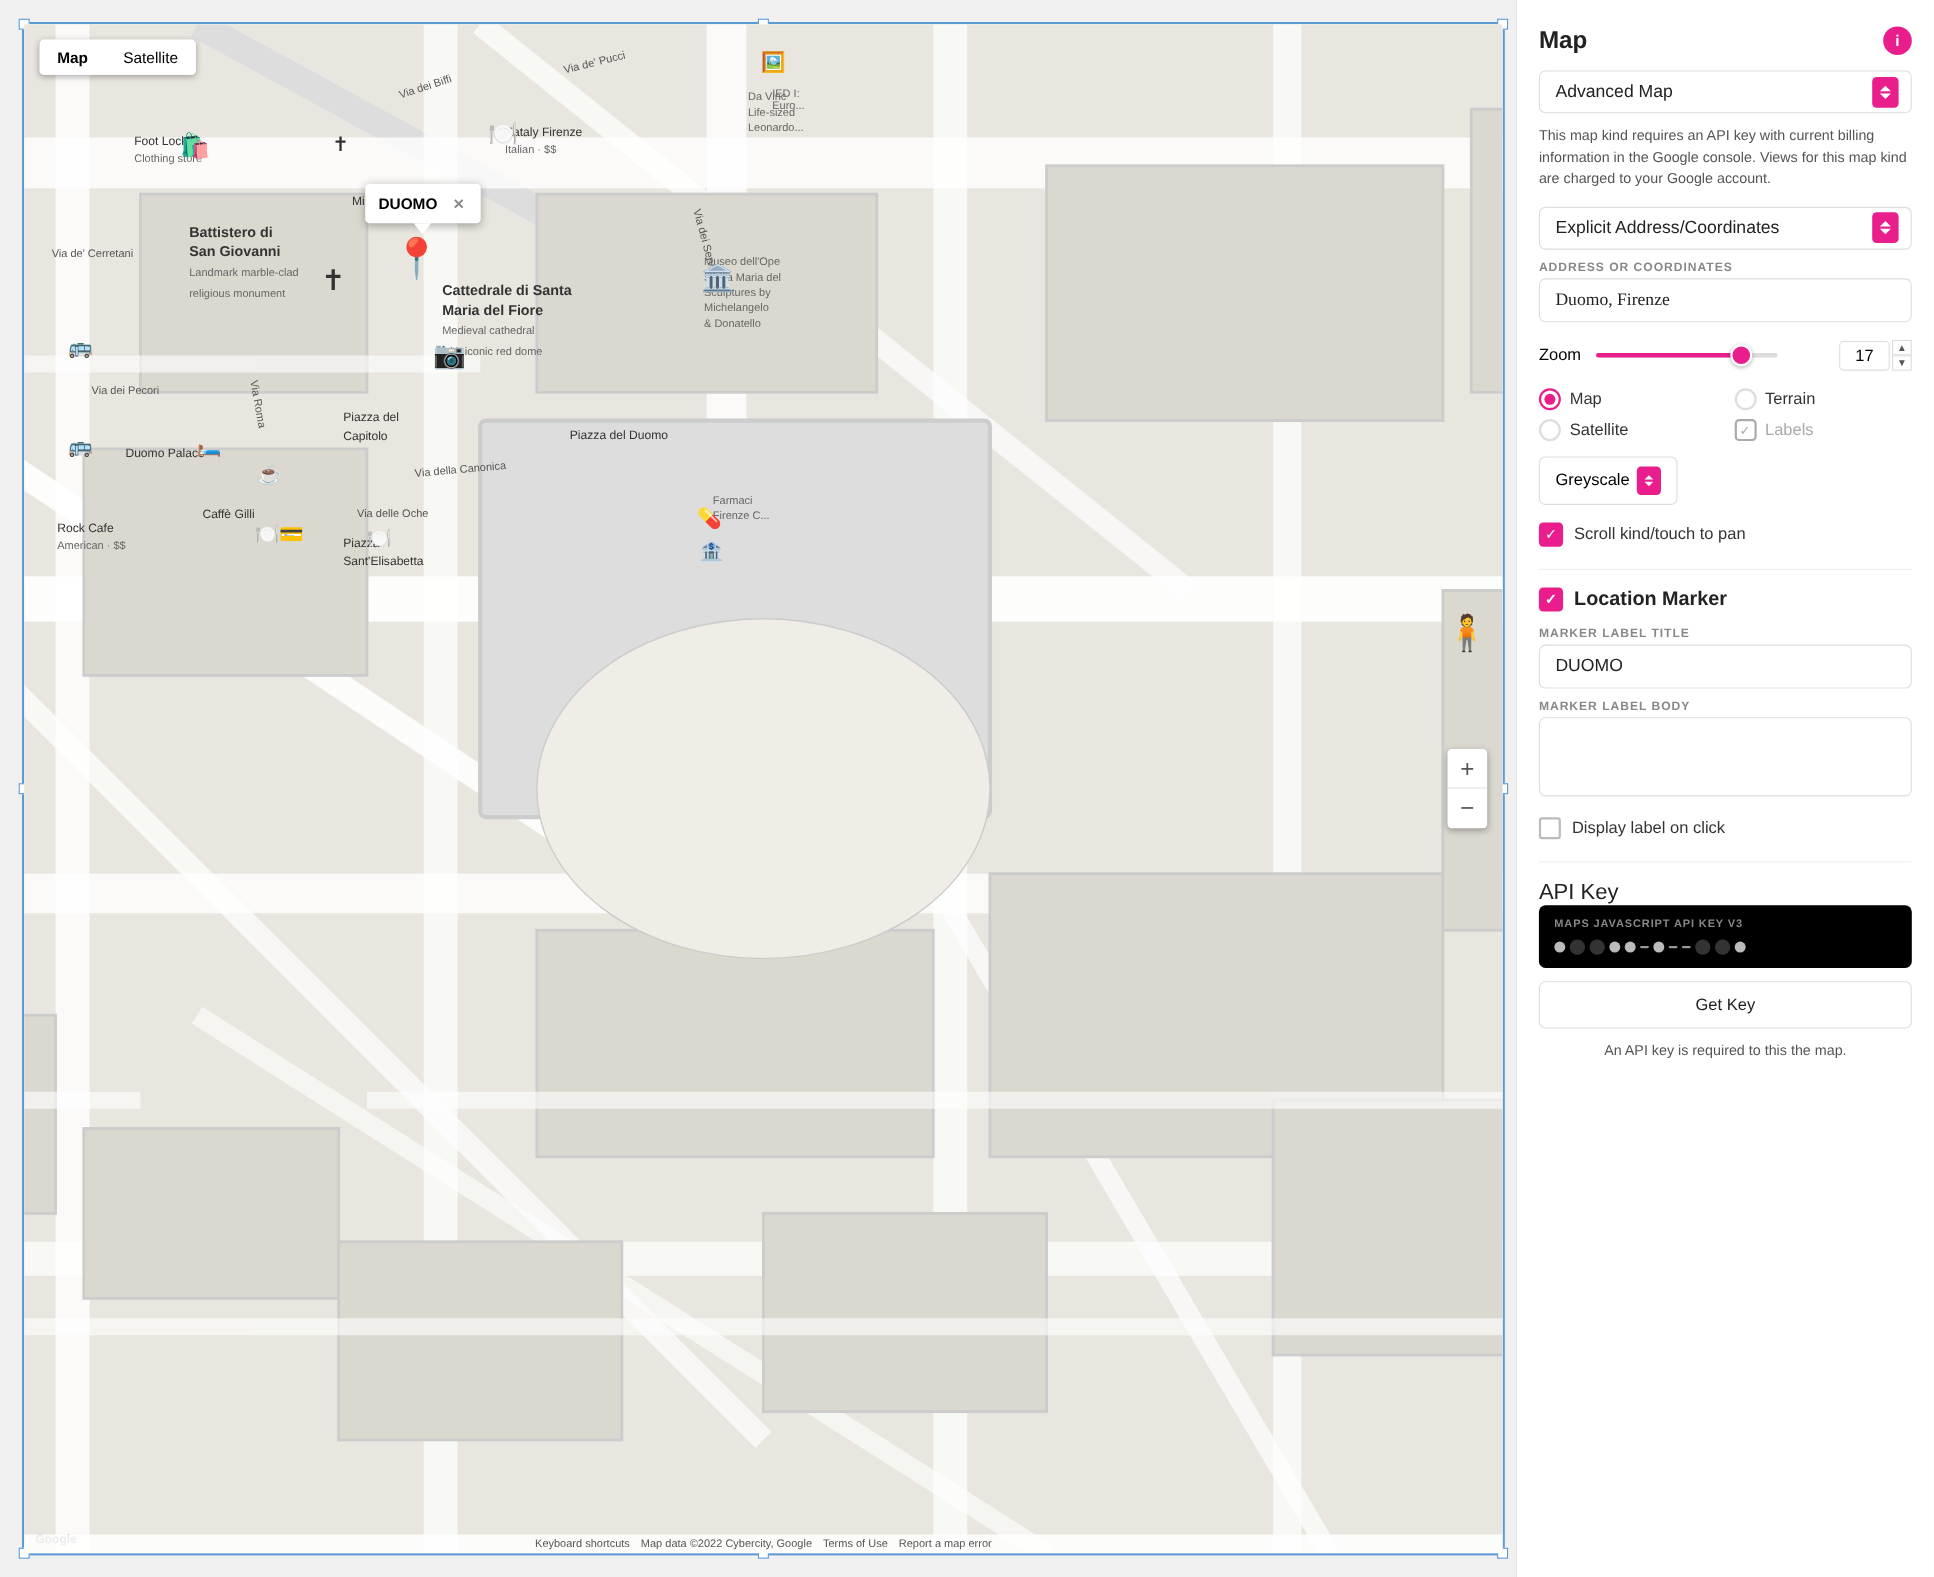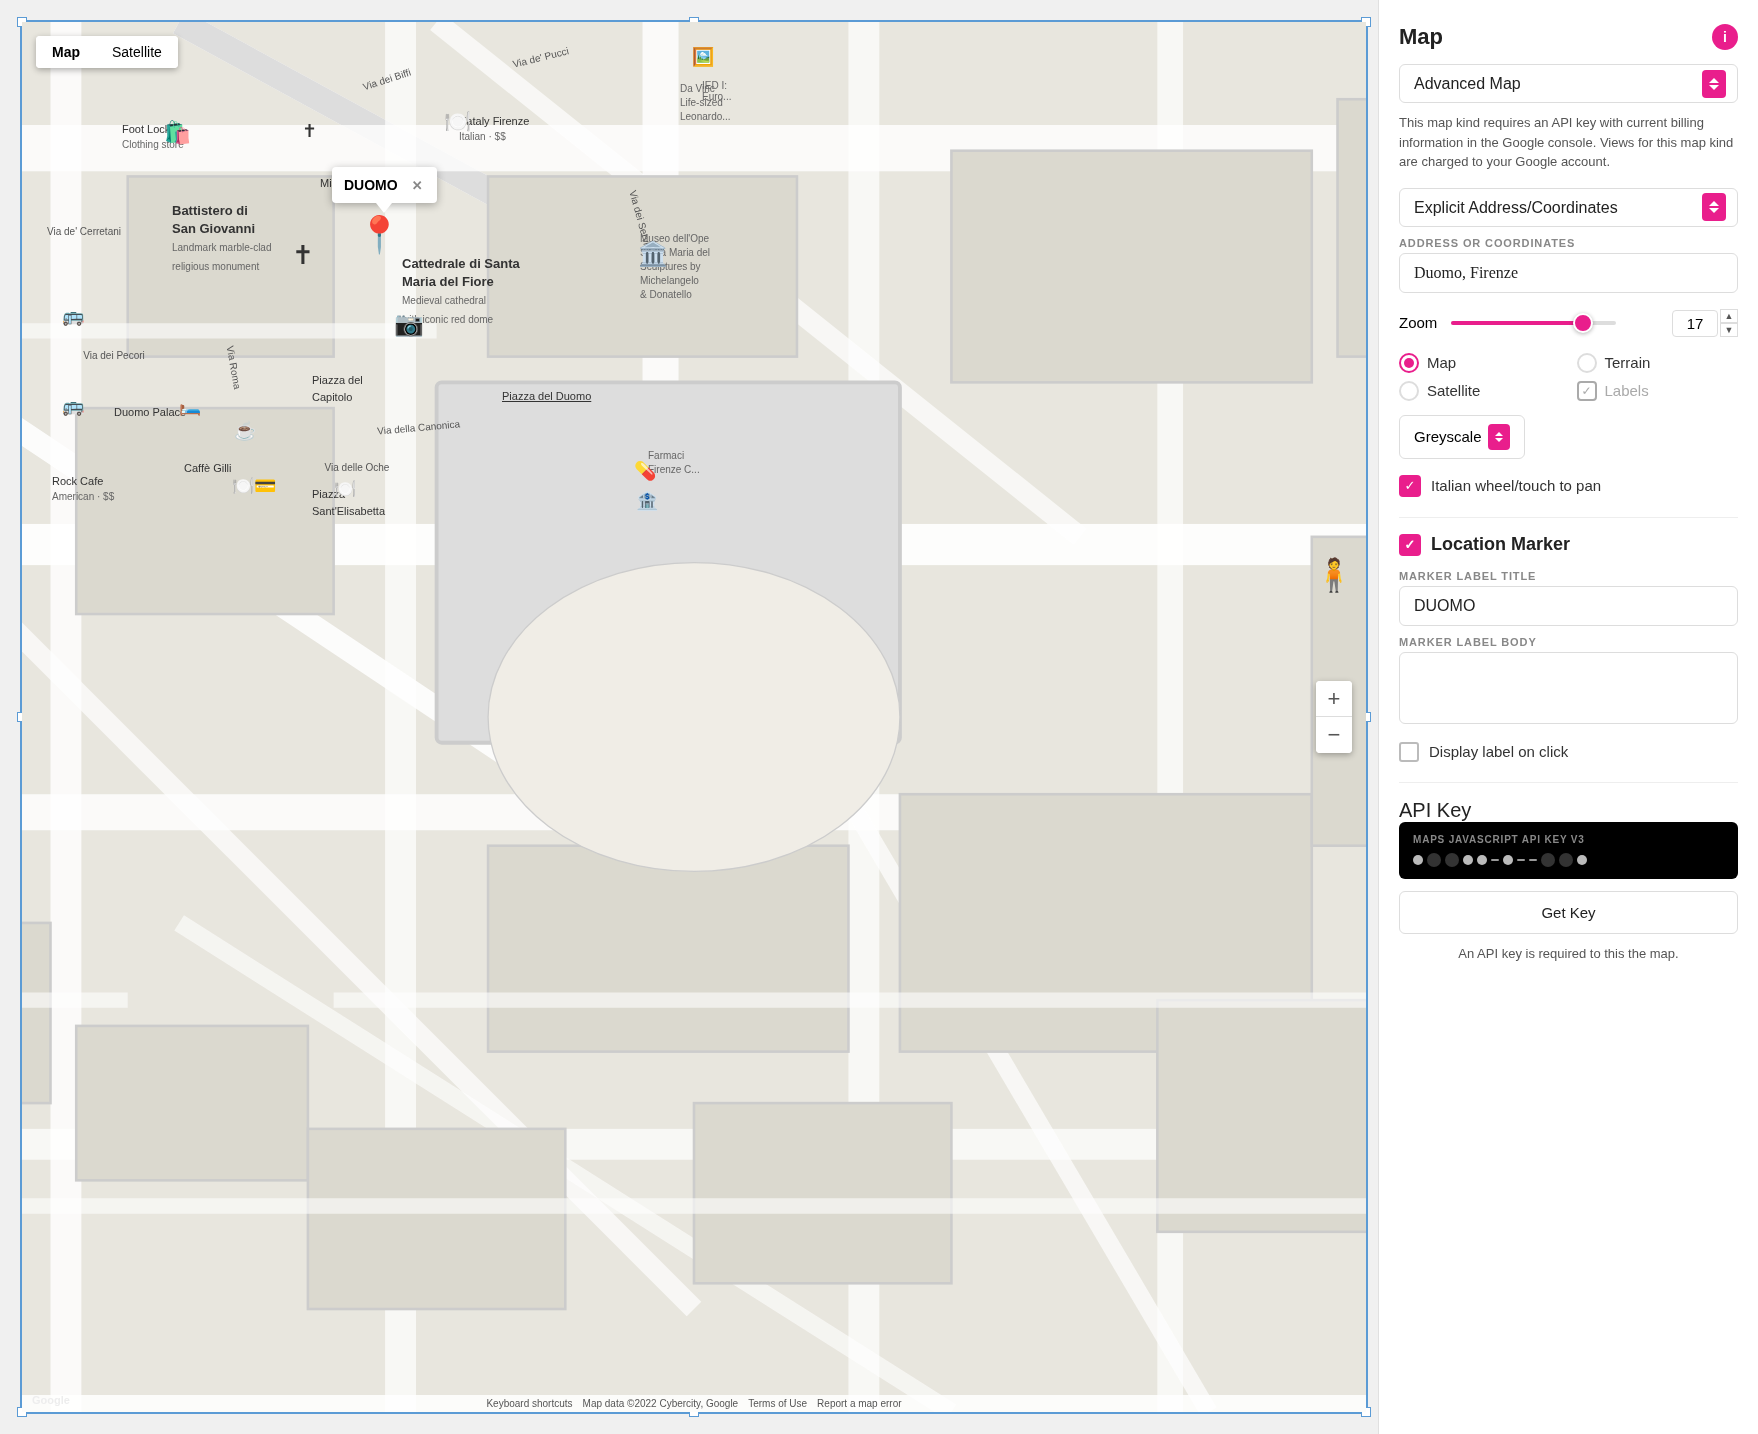--- a/index.html
+++ b/index.html
@@ -739,21 +739,21 @@
     <div class="place-label bold" style="top:180px;left:150px;line-height:1.4">Battistero di<br>San Giovanni<br><span style="font-weight:400;font-size:10px;color:#666">Landmark marble-clad<br>religious monument</span></div>
     <div class="place-label bold" style="top:233px;left:380px;line-height:1.4">Cattedrale di Santa<br>Maria del Fiore<br><span style="font-weight:400;font-size:10px;color:#666">Medieval cathedral<br>with iconic red dome</span></div>
     <div class="place-label small" style="top:210px;left:618px;line-height:1.4">Museo dell'Ope<br>Santa Maria del<br>Sculptures by<br>Michelangelo<br>&amp; Donatello</div>
     <div class="place-label" style="top:100px;left:100px;line-height:1.4">Foot Locker<br><span style="font-size:10px;color:#666">Clothing store</span></div>
     <div class="place-label" style="top:155px;left:298px;">Mister Pizza</div>
     <div class="place-label" style="top:92px;left:437px;line-height:1.4">Eataly Firenze<br><span style="font-size:10px;color:#666">Italian · $$</span></div>
     <div class="place-label" style="top:384px;left:92px;">Duomo Palace</div>
     <div class="place-label" style="top:440px;left:162px;">Caffè Gilli</div>
     <div class="place-label" style="top:452px;left:30px;line-height:1.4">Rock Cafe<br><span style="font-size:10px;color:#666">American · $$</span></div>
     <div class="place-label" style="top:350px;left:290px;line-height:1.5">Piazza del<br>Capitolo</div>
-    <div class="place-label" style="top:368px;left:480px;text-decoration:underline;">Piazza del Duomo</div>
+    <div class="place-label" style="top:368px;left:496px;">Piazza del Duomo</div>
     <div class="place-label" style="top:464px;left:290px;line-height:1.5">Piazza<br>Sant'Elisabetta</div>
     <div class="place-label small" style="top:60px;left:658px;line-height:1.4">Da Vinc<br>Life-sized<br>Leonardo...</div>
     <div class="place-label small" style="top:58px;left:680px;">IED I:<br>Euro...</div>
     <div class="place-label small" style="top:427px;left:626px;line-height:1.4">Farmaci<br>Firenze C...</div>
 
     <div class="marker-red">📍</div>
 
     <div class="info-window">
       <span>DUOMO</span>
       <span class="info-window-close">✕</span>
@@ -859,21 +859,21 @@
       <div class="greyscale-arrow">
         <div class="g-arrow-up"></div>
         <div class="g-arrow-down"></div>
       </div>
     </div>
   </div>
 
   
   <div class="scroll-row">
     <div class="check-pink">✓</div>
-    <span>Italian wheel/touch to pan</span>
+    <span>Scroll kind/touch to pan</span>
   </div>
 
   <div class="divider"></div>
 
   
   <div class="location-marker-header">
     <div class="check-pink">✓</div>
     <span>Location Marker</span>
   </div>
 

